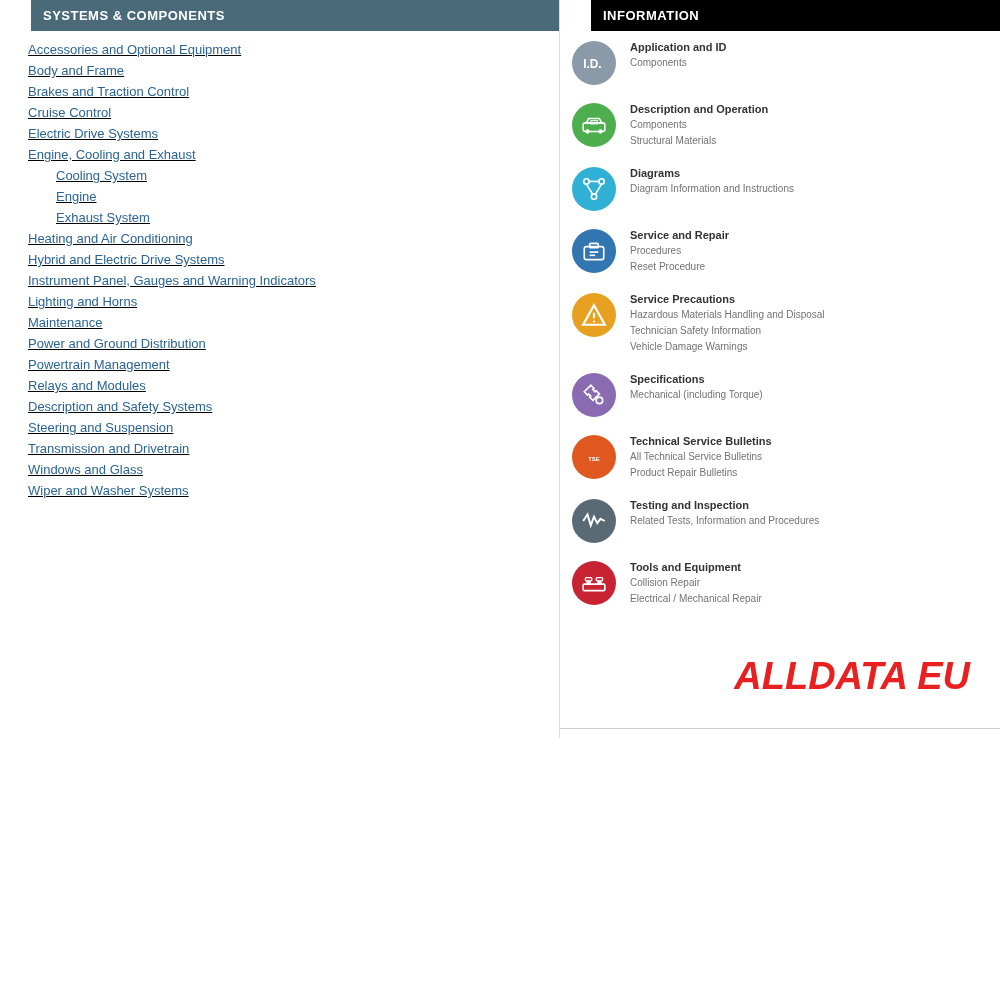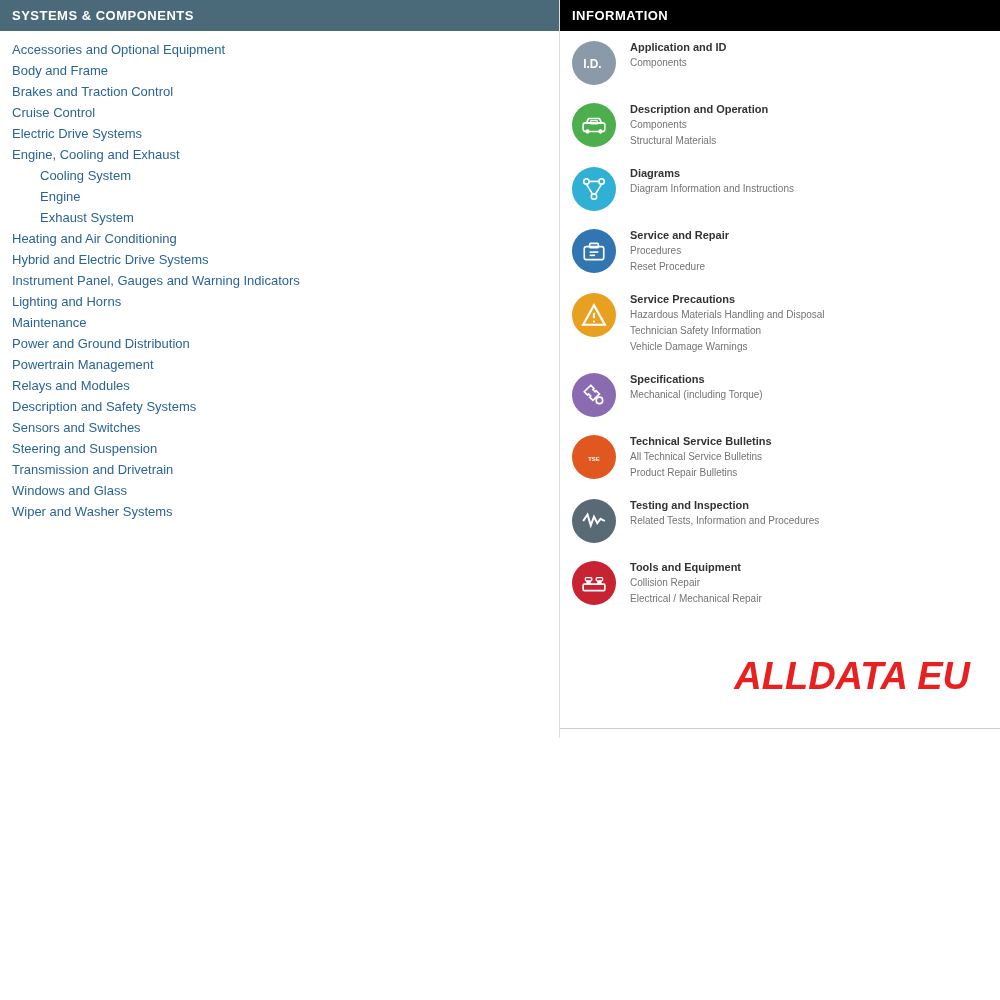--- a/index.html
+++ b/index.html
@@ -19,29 +19,31 @@
       width: 560px;
       border-right: 1px solid #ddd;
     }
     .panel-header {
       background: #5a7a8a;
       color: #fff;
       font-size: 13px;
       font-weight: bold;
       padding: 8px 12px;
       letter-spacing: 0.5px;
+      margin-left: 31px;
     }
     .left-panel .panel-header {
       background: #4a6a7a;
     }
     .right-panel .panel-header {
       background: #000000;
     }
     .left-list {
-      padding: 8px 0;
+      padding: 8px 16px;
+      text-decoration: underline;
     }
     .left-list a, .left-list span {
       display: block;
       color: #2a6496;
       text-decoration: none;
       padding: 3px 12px;
       font-size: 13px;
       cursor: pointer;
     }
     .left-list .sub-item {
@@ -140,21 +142,20 @@
         <a href="#" class="sub-item">Exhaust System</a>
         <a href="#">Heating and Air Conditioning</a>
         <a href="#">Hybrid and Electric Drive Systems</a>
         <a href="#">Instrument Panel, Gauges and Warning Indicators</a>
         <a href="#">Lighting and Horns</a>
         <a href="#">Maintenance</a>
         <a href="#">Power and Ground Distribution</a>
         <a href="#">Powertrain Management</a>
         <a href="#">Relays and Modules</a>
         <a href="#">Description and Safety Systems</a>
-        <a href="#">Sensors and Switches</a>
         <a href="#">Steering and Suspension</a>
         <a href="#">Transmission and Drivetrain</a>
         <a href="#">Windows and Glass</a>
         <a href="#">Wiper and Washer Systems</a>
       </div>
   </div>
 
   <div class="right-panel">
     <div class="panel-header">INFORMATION</div>
     <div class="info-list">

